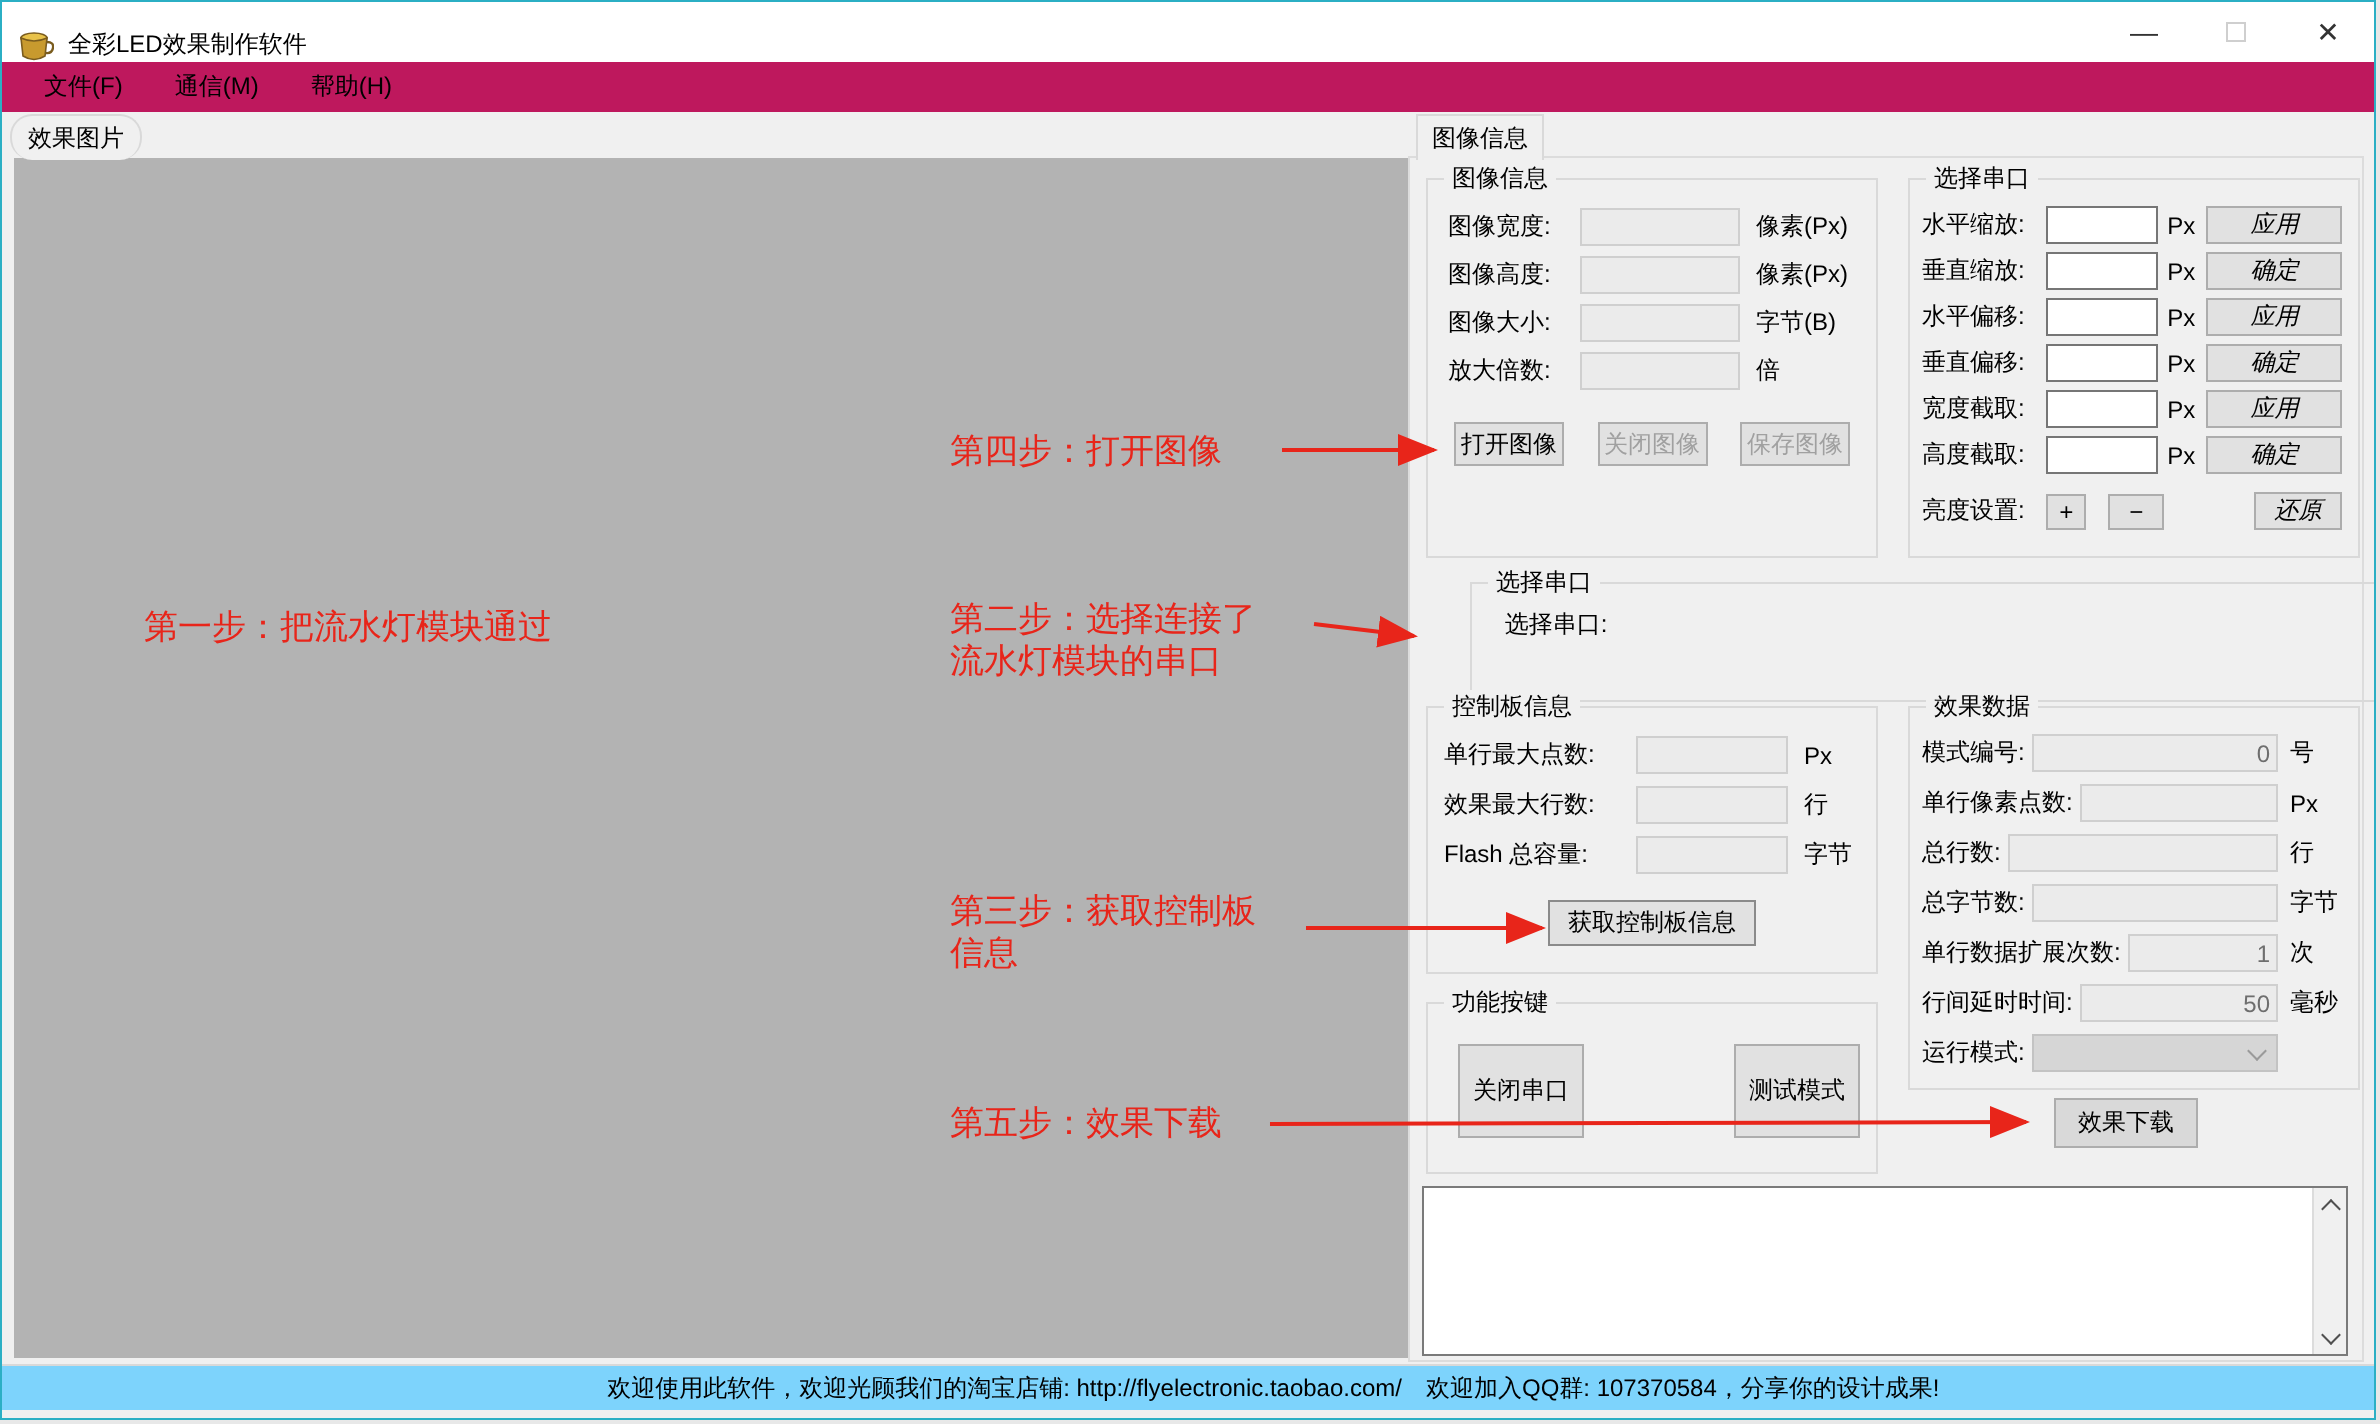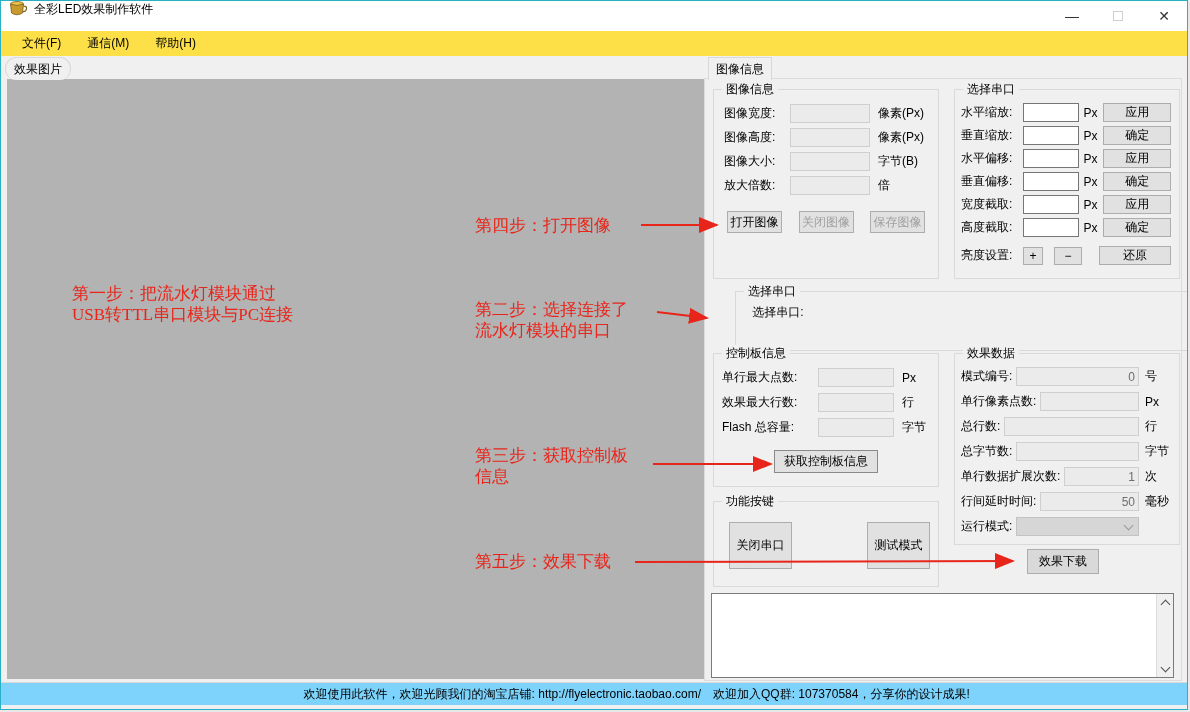--- a/index.html
+++ b/index.html
@@ -1,27 +1,27 @@
 <!DOCTYPE html>
 <html><head>
 <meta charset="utf-8">
 <style>
   html,body{margin:0;padding:0;background:#e8e8e8;}
   *{box-sizing:border-box;}
   .window{position:relative;width:1188px;height:710px;margin:0;border:1px solid #2bafc4;
           background:#f0f0f0;font-family:"Liberation Sans",sans-serif;font-size:12px;color:#000;overflow:hidden;}
   
-  .titlebar{position:absolute;left:0;top:0;right:0;height:30px;background:#ffffff;display:flex;align-items:flex-start;}
+  .titlebar{position:absolute;left:0;top:0;right:0;height:30px;background:#ffffff;display:flex;align-items:flex-end;}
   .app-icon{margin:0 7px 0 9px;width:17px;height:15px;}
   .title-text{font-size:12px;}
   .win-controls{margin-left:auto;display:flex;height:100%;}
   .win-btn{width:46px;height:100%;display:flex;align-items:center;justify-content:center;font-size:14px;color:#333;}
   .max-box{width:10px;height:10px;border:1px solid #cfcfcf;}
   
-  .menubar{position:absolute;left:0;top:30px;right:0;height:25px;background:#fde047;display:flex;align-items:center;padding-left:8px;}
+  .menubar{position:absolute;left:0;top:30px;right:0;height:25px;background:#be185d;display:flex;align-items:center;padding-left:8px;}
   .menu-item{padding:4px 13px;}
   
   .tab{position:absolute;height:23px;background:#f0f0f0;border:1px solid #d9d9d9;border-bottom:none;
        display:flex;align-items:center;justify-content:center;z-index:3;}
   .tab-left{left:4px;top:56px;width:66px;border-radius:11px;}
   .tab-right{left:707px;top:56px;width:64px;}
   
   .canvas{position:absolute;left:6px;top:78px;width:697px;height:600px;background:#b3b3b3;}
   .anno{position:absolute;color:#e8251a;font-size:17px;line-height:21px;white-space:nowrap;
         font-family:"Liberation Serif",serif;z-index:4;}
@@ -48,25 +48,25 @@
   .g1-btnrow1{display:flex;justify-content:space-between;margin-top:16px;padding:0 3px;}
   .g1-btnrow1 .btn{width:55px;height:22px;}
   .g1-btnrow2{display:flex;justify-content:space-between;margin-top:11px;padding:0 1px;}
   .g1-btnrow2 .btn{width:60px;height:21px;}
   
   .g2{left:953px;top:88px;width:226px;height:190px;padding:13px 8px 0 6px;}
   .g2 .row{margin-bottom:4px;height:19px;}
   .g2 .lbl{width:62px;}
   .g2 input.fld{width:56px;}
   .g2 .unit{width:20px;margin-left:5px;}
-  .g2 .btn{width:68px;height:19px;margin-left:auto;}
+  .g2 .btn{width:68px;height:19px;margin-left:auto;font-style:italic;}
   .g2-bright{margin-top:9px;}
   .g2-bright .btn-plus{width:20px;height:18px;margin-left:0;}
   .g2-bright .btn-minus{width:28px;height:18px;margin-left:11px;}
-  .g2-bright .btn-reset{width:72px;height:19px;margin-left:auto;}
+  .g2-bright .btn-reset{width:44px;height:19px;margin-left:auto;}
   
   .g3{left:734px;top:290px;width:467px;height:60px;padding:12px 8px 0 10px;}
   .g3 .lbl{width:64px;text-align:center;}
   .combo{display:flex;align-items:center;height:22px;flex:1;background:#fff;border:1px solid #0078d7;
          font-family:"DejaVu Sans Mono",monospace;font-size:12px;padding-left:4px;}
   .combo .combo-text{flex:1;white-space:nowrap;overflow:hidden;}
   .combo .chev{margin-right:7px;border-color:#444;}
   
   .g4{left:712px;top:352px;width:226px;height:134px;padding:14px 8px 0 8px;}
   .g4 .row{margin-bottom:6px;height:19px;}
@@ -127,23 +127,22 @@
 
   <div class="menubar">
     <span class="menu-item">文件(F)</span>
     <span class="menu-item">通信(M)</span>
     <span class="menu-item">帮助(H)</span>
   </div>
 
   <div class="tab tab-left">效果图片</div>
   <div class="canvas"></div>
 
-  <div class="anno" style="left:71px;top:282px;">
+  <div class="anno" style="left:71px;top:302px;">
     <div>第一步：把流水灯模块通过</div>
-    <div>USB转TTL串口模块与PC连接</div>
   </div>
   <div class="anno" style="left:474px;top:214px;">第四步：打开图像</div>
   <div class="anno" style="left:474px;top:298px;">
     <div>第二步：选择连接了</div>
     <div>流水灯模块的串口</div>
   </div>
   <div class="anno" style="left:474px;top:444px;">
     <div>第三步：获取控制板</div>
     <div>信息</div>
   </div>

